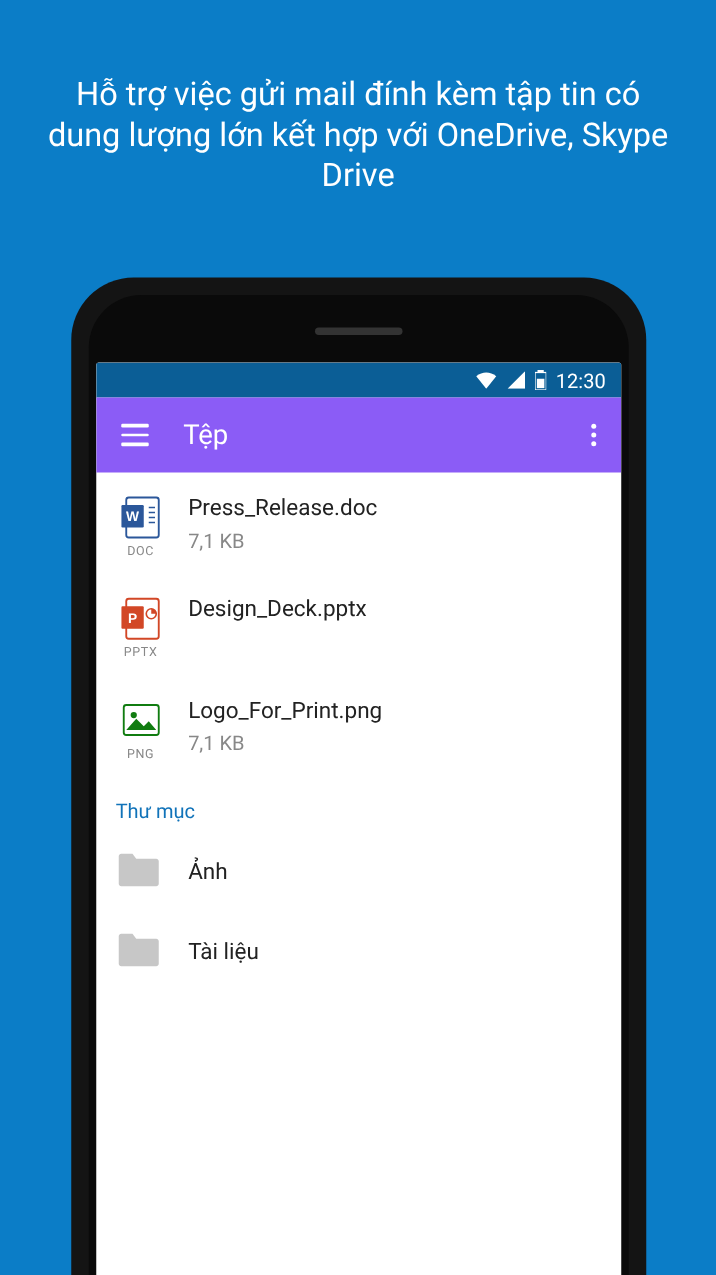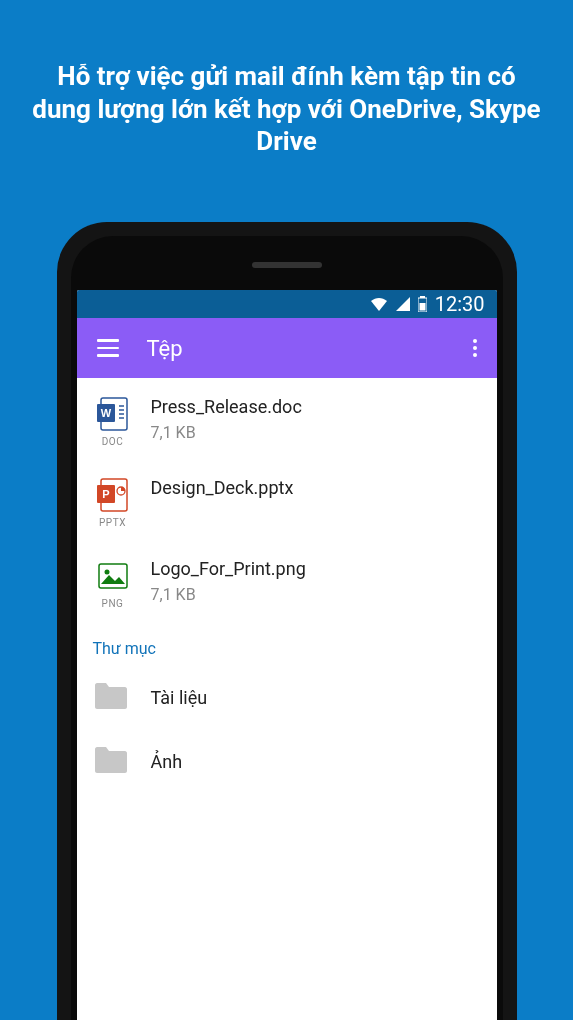--- a/index.html
+++ b/index.html
@@ -7,21 +7,21 @@
   width: 573px;
   height: 1020px;
   background: #0b7dc7;
   font-family: -apple-system, "Segoe UI", Roboto, Arial, sans-serif;
   overflow: hidden;
   position: relative;
 }
 .promo-text {
   color: #fff;
   text-align: center;
-  font-weight: 700;
+  font-weight: 400;
   font-size: 26px;
   line-height: 1.25;
   padding: 60px 30px 0 30px;
 }
 .phone {
   position: absolute;
   top: 222px;
   left: 50%;
   transform: translateX(-50%);
   width: 460px;
@@ -53,21 +53,21 @@
 }
 .statusbar {
   background: #0b5e96;
   height: 28px;
   display: flex;
   align-items: center;
   justify-content: flex-end;
   padding: 0 12px;
   gap: 8px;
   color: #fff;
-  font-size: 20px;
+  font-size: 16px;
 }
 .statusbar svg { display: block; }
 .appbar {
   background: #8b5cf6;
   height: 60px;
   display: flex;
   align-items: center;
   padding: 0 14px;
   color: #fff;
 }
@@ -260,29 +260,29 @@
         </div>
 
         <div class="section-header">Thư mục</div>
 
         <div class="folder-row">
           <div class="folder-icon">
             <svg width="36" height="30" viewBox="0 0 36 30">
                 <path d="M2 5 L2 27 C2 28 3 29 4 29 L32 29 C33 29 34 28 34 27 L34 9 C34 8 33 7 32 7 L16 7 L13 3 L4 3 C3 3 2 4 2 5 Z" fill="#c7c7c7"></path>
               </svg>
           </div>
-          <div class="folder-name">Tài liệu</div>
+          <div class="folder-name">Ảnh</div>
         </div>
 
         <div class="folder-row">
           <div class="folder-icon">
             <svg width="36" height="30" viewBox="0 0 36 30">
                 <path d="M2 5 L2 27 C2 28 3 29 4 29 L32 29 C33 29 34 28 34 27 L34 9 C34 8 33 7 32 7 L16 7 L13 3 L4 3 C3 3 2 4 2 5 Z" fill="#c7c7c7"></path>
               </svg>
           </div>
-          <div class="folder-name">Ảnh</div>
+          <div class="folder-name">Tài liệu</div>
         </div>
 
 
       </div>
     </div>
   </div>
 </div>
 
 </body></html>

